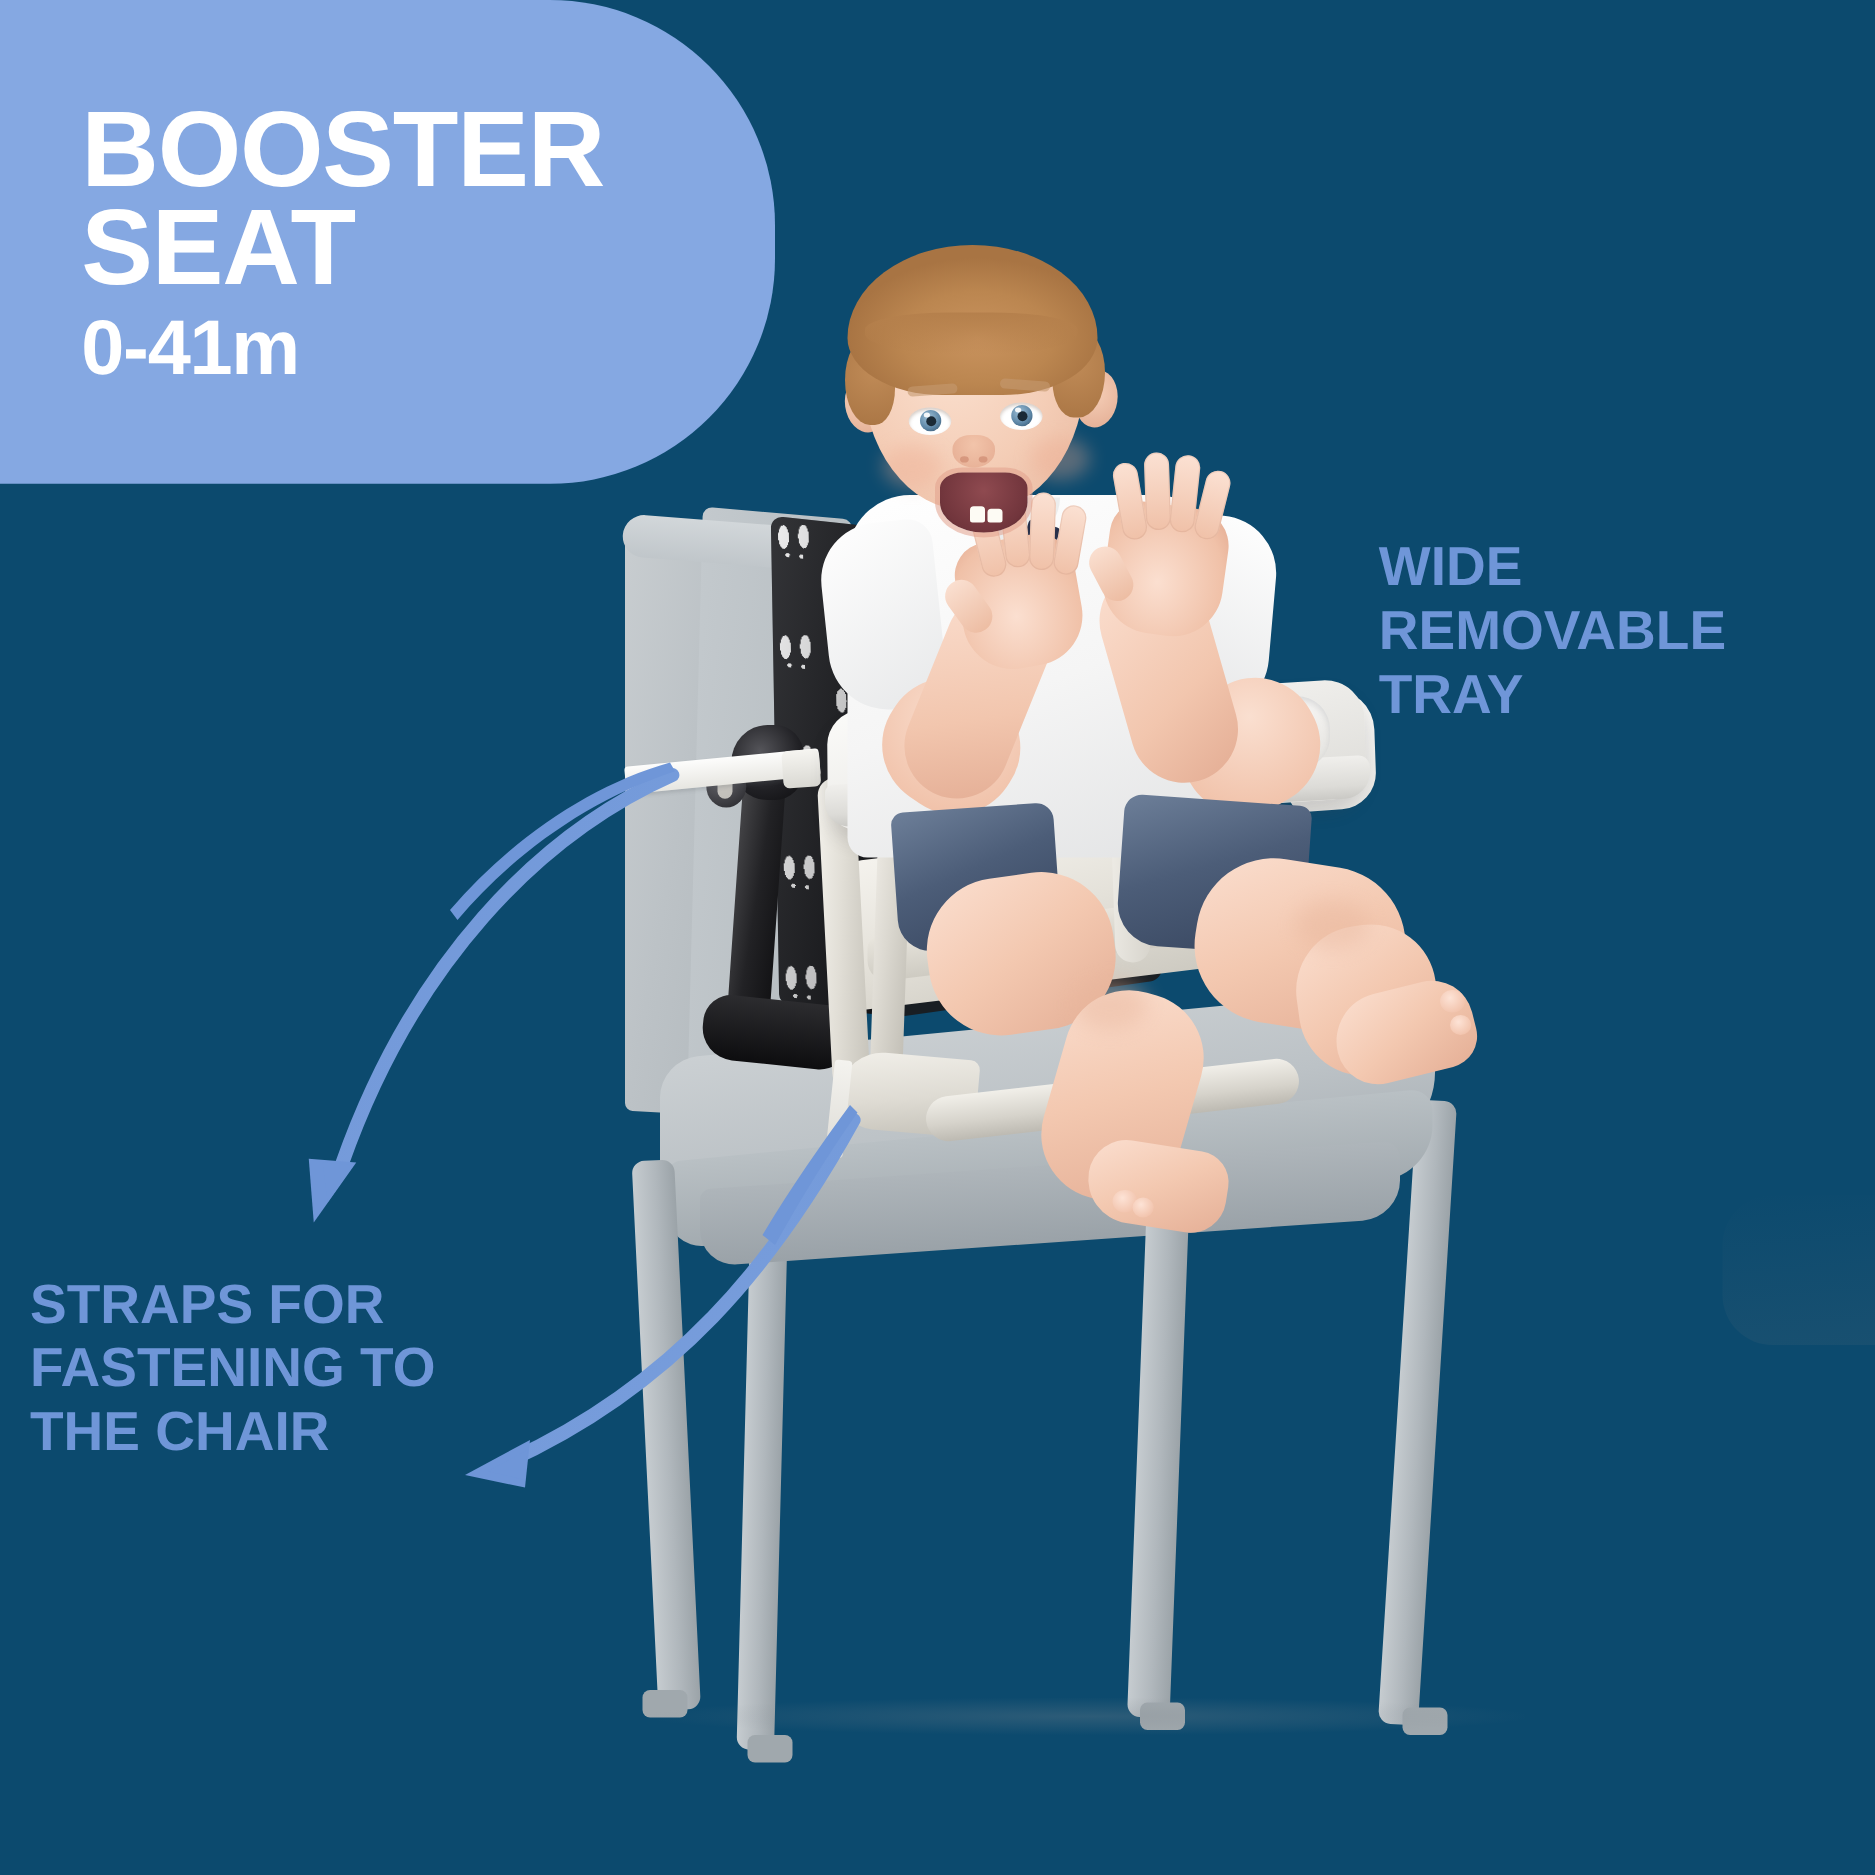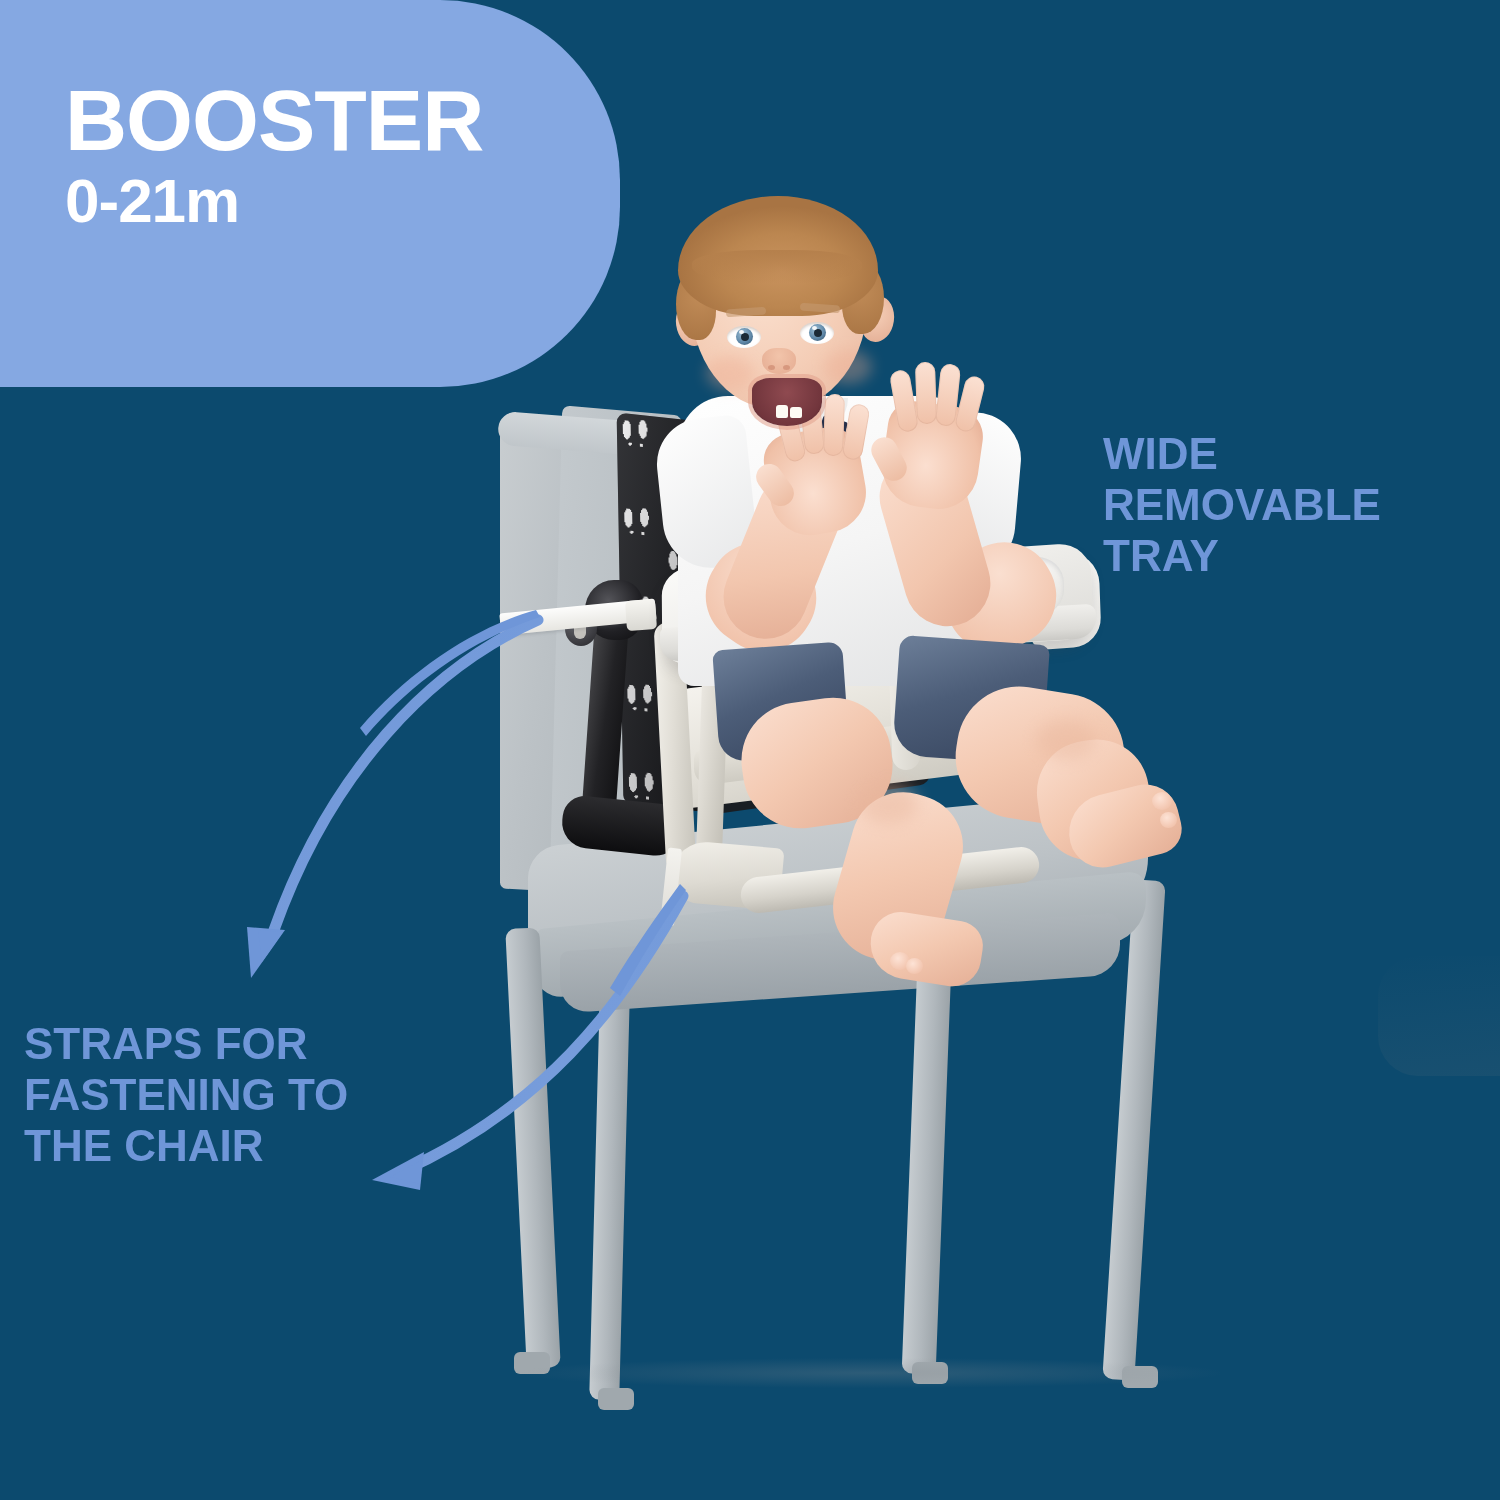--- a/index.html
+++ b/index.html
@@ -590,21 +590,22 @@
       <path d="M 683,896 C 620,1010 540,1110 400,1172" fill="none" stroke="url(#agrad)" stroke-width="11" stroke-linecap="round"></path>
       <path d="M 686,890 C 662,924 640,960 620,996 L 610,988 C 634,948 658,914 680,884 Z" fill="#6f96d8"></path>
       <path d="M 372,1180 L 424,1152 L 420,1190 Z" fill="#6f96d8"></path>
       <path d="M 390,1177 L 422,1160 L 420,1184 Z" fill="#6f96d8"></path>
     </g>
   </svg>
 
   <div class="banner">
     <div class="banner-inner">
       <div class="banner-l1">BOOSTER</div>
-      <div class="banner-l3">0-21m</div>
+      <div class="banner-l2">SEAT</div>
+      <div class="banner-l3">0-41m</div>
     </div>
   </div>
 
   <div class="callout left">
     <span class="ln">STRAPS FOR</span>
     <span class="ln">FASTENING TO</span>
     <span class="ln">THE CHAIR</span>
   </div>
 
   <div class="callout right">

